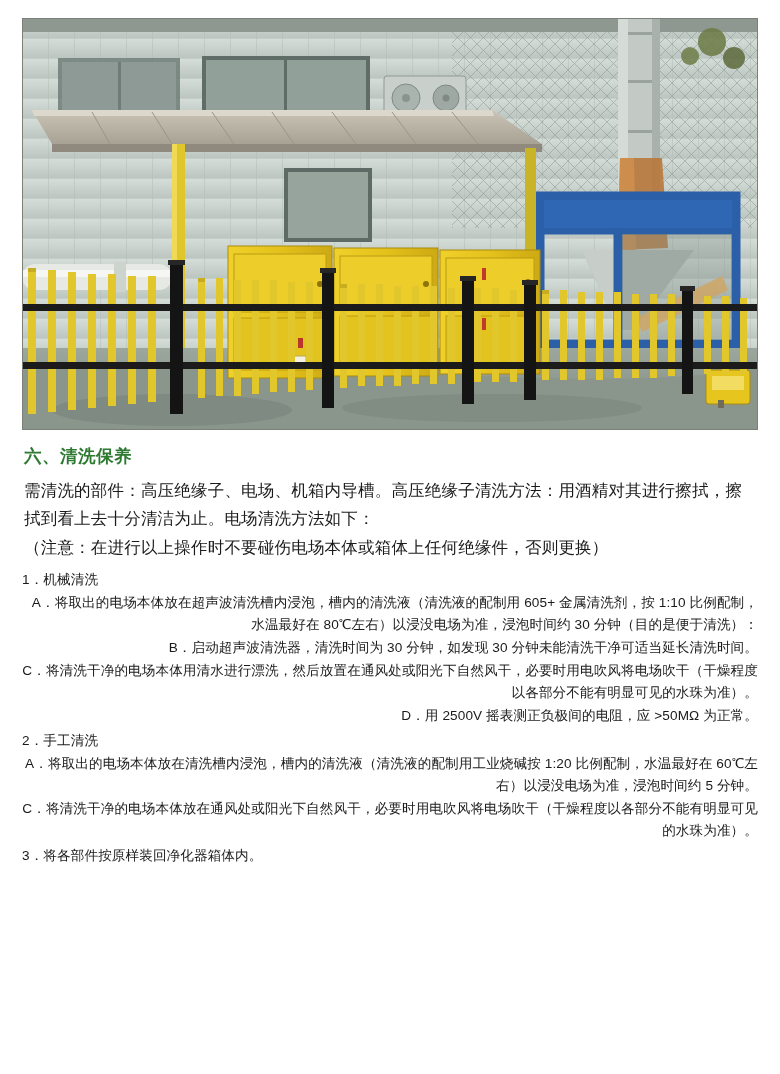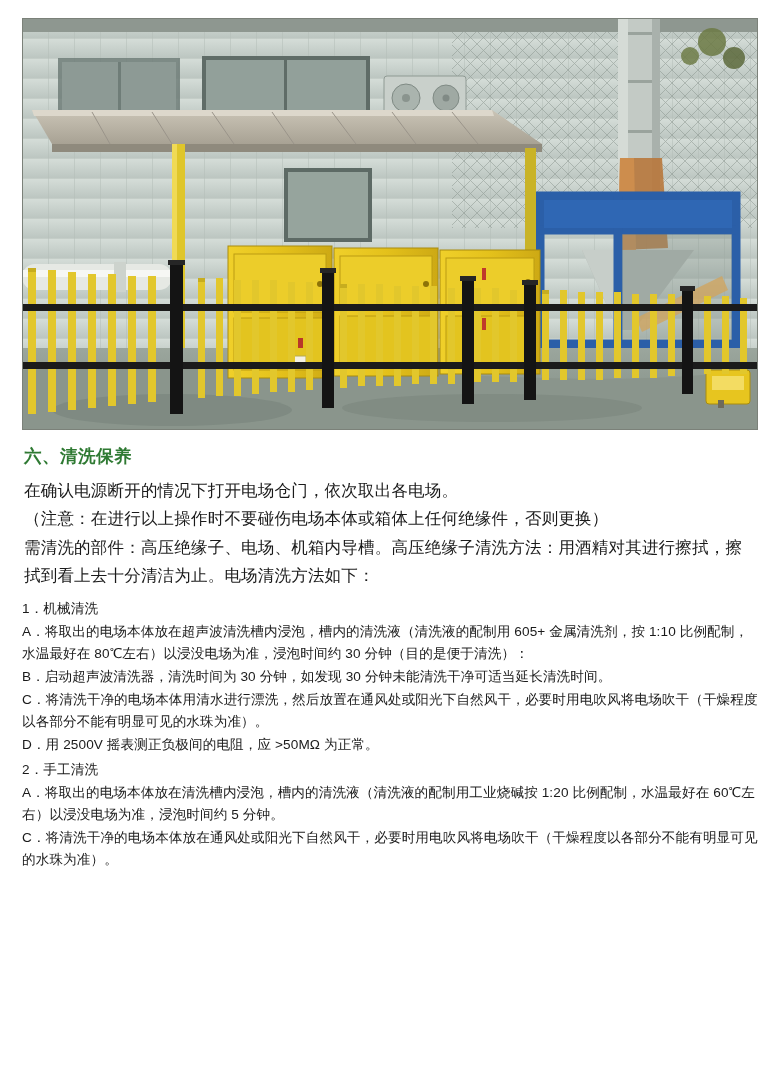--- a/index.html
+++ b/index.html
@@ -58,20 +58,21 @@
     letter-spacing: 0.1px;
   }
   .sub-list .item {
     margin: 0 0 1px 0;
   }
   .sub-list .lvl1 {
     margin-top: 3px;
   }
   .sub-list .lvl2 {
     text-indent: 0;
+    text-align: right;
   }
 </style>
 </head>
 <body>
 
 <div class="page">
 
   <div class="photo">
     <svg width="736" height="412" viewBox="0 0 736 412" xmlns="http://www.w3.org/2000/svg">
       <defs>
@@ -266,29 +267,29 @@
         <circle cx="668" cy="38" r="9" fill="#6f7d48"></circle>
       </g>
 
       <rect x="0" y="0" width="736" height="412" fill="none" stroke="#7b8179" stroke-width="2"></rect>
     </svg>
   </div>
 
   <div class="section-heading">六、清洗保养</div>
 
   <div class="body-main">
-    <p>在确认电源断开的情况下打开电场仓门，依次取出各电场。</p>
+    <p>需清洗的部件：高压绝缘子、电场、机箱内导槽。高压绝缘子清洗方法：用酒精对其进行擦拭，擦拭到看上去十分清洁为止。电场清洗方法如下：</p>
     <p>（注意：在进行以上操作时不要碰伤电场本体或箱体上任何绝缘件，否则更换）</p>
-    <p>需清洗的部件：高压绝缘子、电场、机箱内导槽。高压绝缘子清洗方法：用酒精对其进行擦拭，擦拭到看上去十分清洁为止。电场清洗方法如下：</p>
   </div>
 
   <div class="sub-list">
     <div class="item lvl1">1．机械清洗</div>
     <div class="item lvl2">A．将取出的电场本体放在超声波清洗槽内浸泡，槽内的清洗液（清洗液的配制用 605+ 金属清洗剂，按 1:10 比例配制，水温最好在 80℃左右）以浸没电场为准，浸泡时间约 30 分钟（目的是便于清洗）：</div>
     <div class="item lvl2">B．启动超声波清洗器，清洗时间为 30 分钟，如发现 30 分钟未能清洗干净可适当延长清洗时间。</div>
     <div class="item lvl2">C．将清洗干净的电场本体用清水进行漂洗，然后放置在通风处或阳光下自然风干，必要时用电吹风将电场吹干（干燥程度以各部分不能有明显可见的水珠为准）。</div>
     <div class="item lvl2">D．用 2500V 摇表测正负极间的电阻，应 &gt;50MΩ 为正常。</div>
     <div class="item lvl1">2．手工清洗</div>
     <div class="item lvl2">A．将取出的电场本体放在清洗槽内浸泡，槽内的清洗液（清洗液的配制用工业烧碱按 1:20 比例配制，水温最好在 60℃左右）以浸没电场为准，浸泡时间约 5 分钟。</div>
     <div class="item lvl2">C．将清洗干净的电场本体放在通风处或阳光下自然风干，必要时用电吹风将电场吹干（干燥程度以各部分不能有明显可见的水珠为准）。</div>
+    <div class="item lvl1">3．将各部件按原样装回净化器箱体内。</div>
   </div>
 
 </div>
 
 </body></html>

